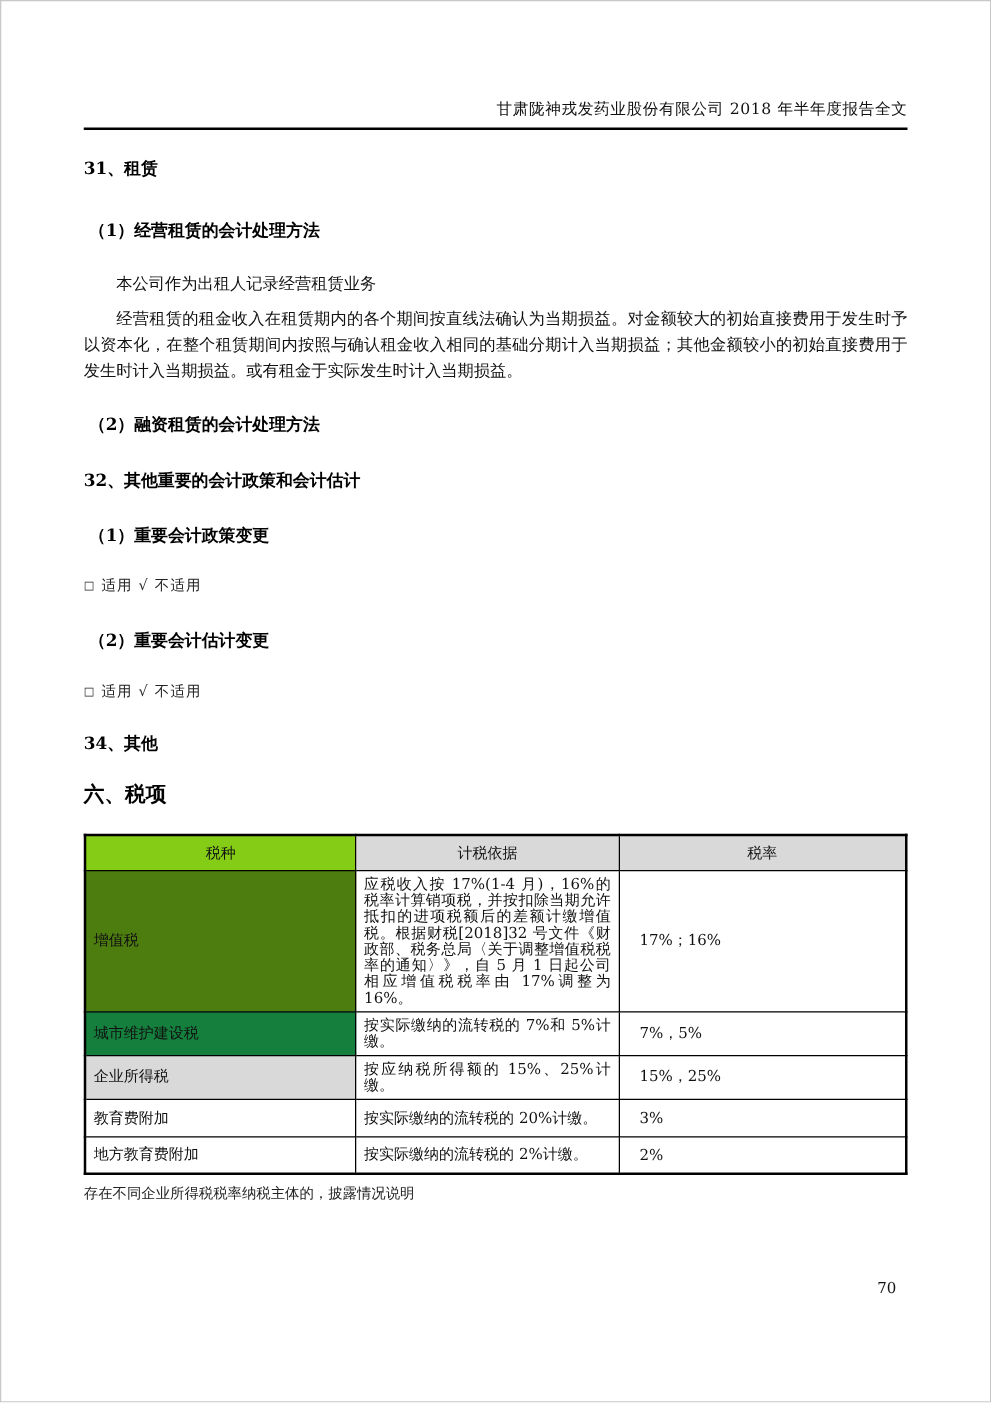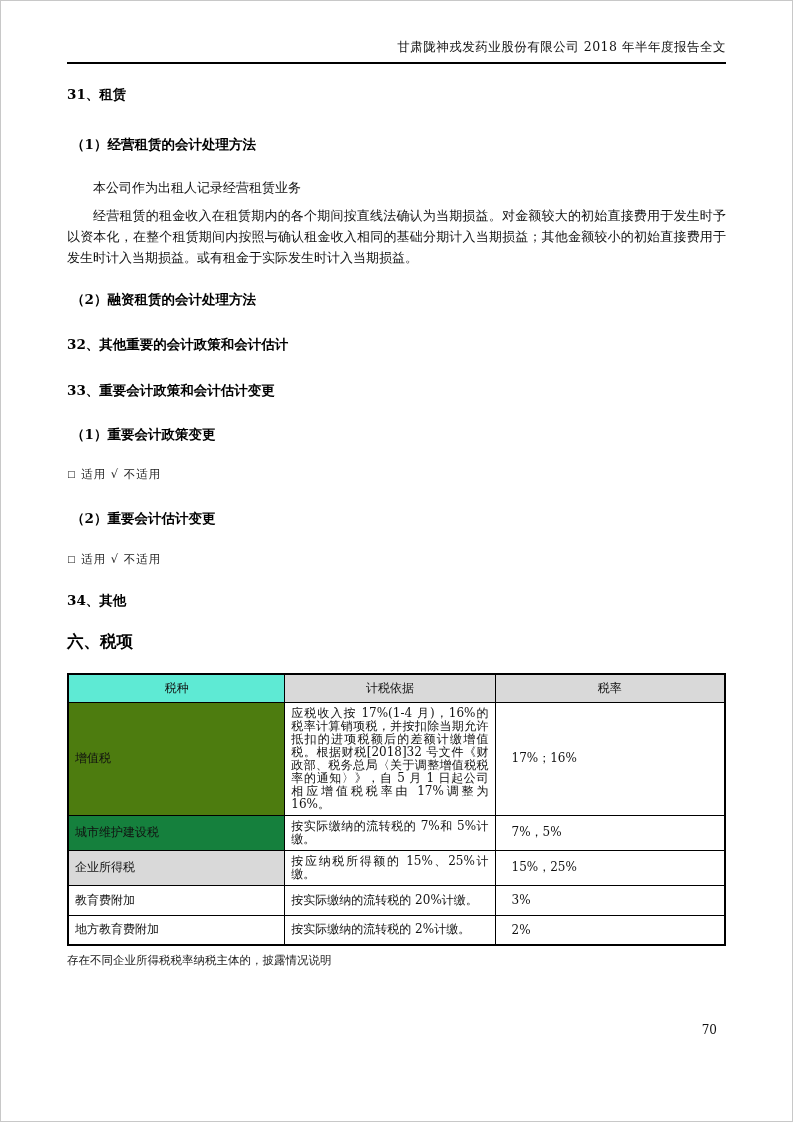--- a/index.html
+++ b/index.html
@@ -13,21 +13,21 @@
   .page {
     width: 793px; height: 1122px;
     border: 1px solid #c8c8c8;
     background: #fff;
     position: relative;
     padding: 0 66px;
     overflow: hidden;
   }
   
   .doc-header {
-    padding-top: 38px;
+    padding-top: 78px;
     border-bottom: 2px solid #000;
     padding-bottom: 6px;
   }
   .doc-header-title {
     text-align: right;
     font-size: 12.5px;
     letter-spacing: 0.5px;
     color: #111;
   }
   
@@ -133,21 +133,20 @@
   <div class="h-paren mt-32">（1）经营租赁的会计处理方法</div>
 
   <div class="body-line mt-23">本公司作为出租人记录经营租赁业务</div>
 
   <div class="body-para mt-7">经营租赁的租金收入在租赁期内的各个期间按直线法确认为当期损益。对金额较大的初始直接费用于发生时予以资本化，在整个租赁期间内按照与确认租金收入相同的基础分期计入当期损益；其他金额较小的初始直接费用于发生时计入当期损益。或有租金于实际发生时计入当期损益。</div>
 
   <div class="h-paren mt-23">（2）融资租赁的会计处理方法</div>
 
   <div class="h-num mt-27">32、其他重要的会计政策和会计估计</div>
 
-  <div class="h-num mt-28">33、重要会计政策和会计估计变更</div>
 
   <div class="h-paren mt-26">（1）重要会计政策变更</div>
 
   <div class="applicability mt-23">
     <span class="box">□</span>
     <span>适用</span>
     <span>√</span>
     <span>不适用</span>
   </div>
 
@@ -166,21 +165,21 @@
 
 
   <table class="tax mt-20">
     <colgroup>
       <col class="col-tax">
         <col class="col-basis">
         <col class="col-rate">
     </colgroup>
     <thead>
       <tr>
-        <th style="background: #5eead4; margin-left: 28px;">税种</th>
+        <th style="background: #84cc16; margin-left: 28px;">税种</th>
         <th style="background: rgb(217, 217, 217);">计税依据</th>
         <th style="background: rgb(217, 217, 217);">税率</th>
       </tr>
     </thead>
     <tbody>
       <tr>
         <td class="tax-name shaded" style="background: #4d7c0f;">增值税</td>
         <td class="basis">应税收入按 17%(1-4 月)，16%的税率计算销项税，并按扣除当期允许抵扣的进项税额后的差额计缴增值税。根据财税[2018]32 号文件《财政部、税务总局〈关于调整增值税税率的通知〉》，自 5 月 1 日起公司相应增值税税率由 17%调整为 16%。</td>
         <td class="rate">17%；16%</td>
       </tr>

